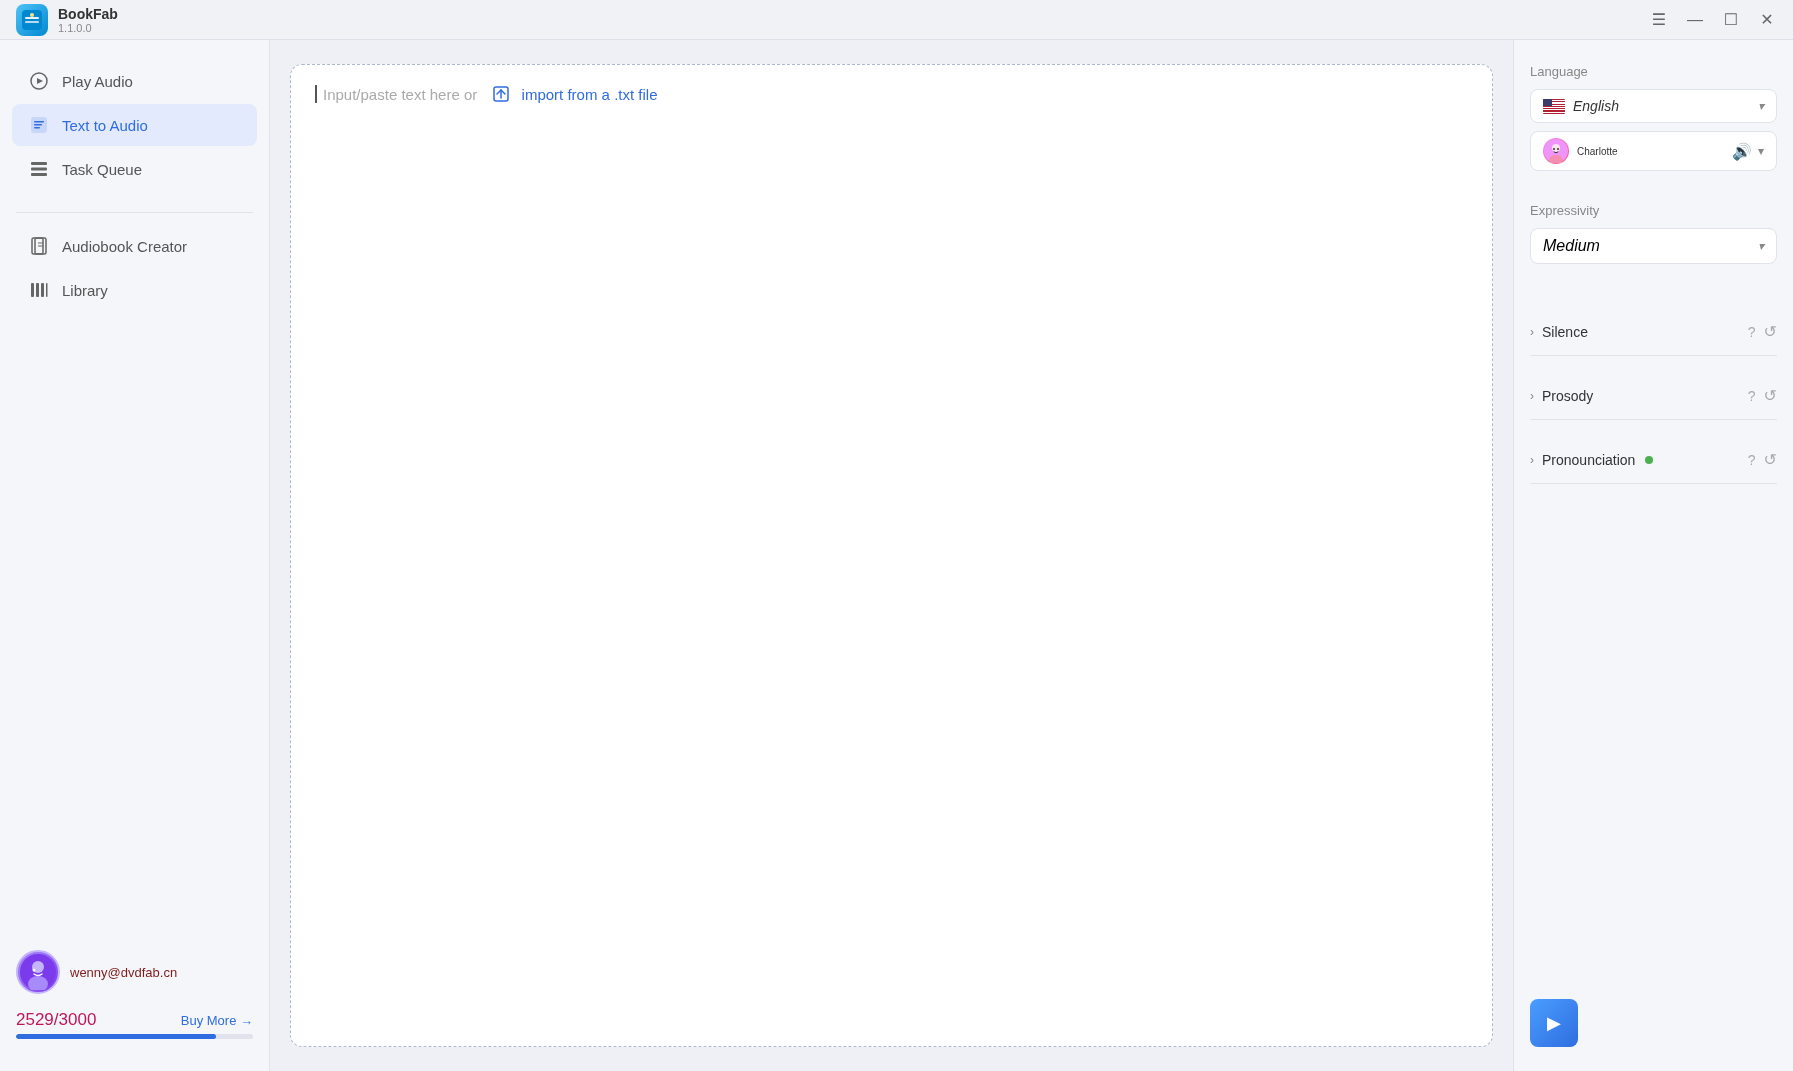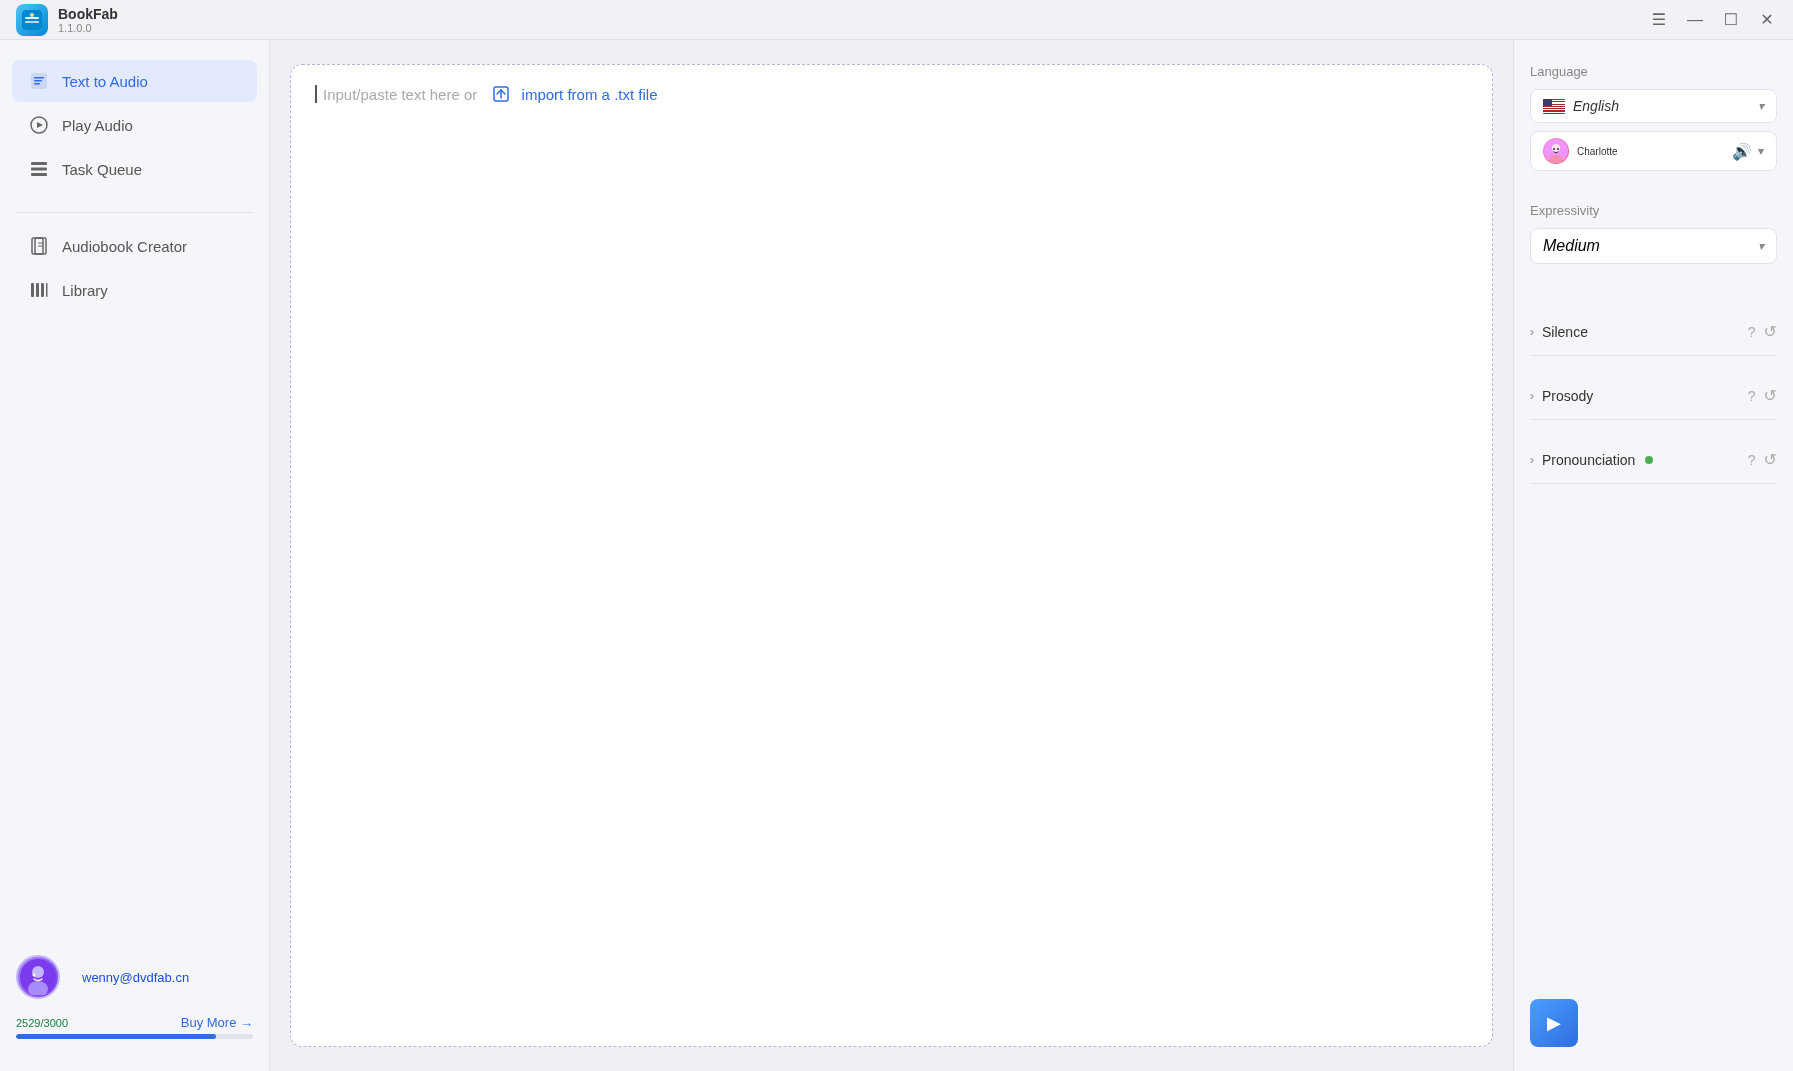--- a/index.html
+++ b/index.html
@@ -127,31 +127,31 @@
       height: 44px;
       border-radius: 50%;
       background: linear-gradient(135deg, #a78bfa, #7c3aed);
       display: flex;
       align-items: center;
       justify-content: center;
       font-size: 20px;
       overflow: hidden;
       border: 2px solid #c4b5fd;
     }
-    .user-email { font-size: 13px; color: #1d4ed8; margin-left: 12px; }
+    .user-email { font-size: 13px; color: #7f1d1d; }
     .credits-bar-container {
       margin-top: 8px;
     }
     .credits-info {
       display: flex;
       justify-content: space-between;
       align-items: center;
       margin-bottom: 4px;
     }
-    .credits-count { font-size: 11px; color: #15803d; }
+    .credits-count { font-size: 17px; color: #be185d; }
     .buy-more-link { font-size: 13px; color: #2f6de0; text-decoration: none; cursor: pointer; }
     .credits-bar {
       height: 5px;
       background: #e0e3eb;
       border-radius: 3px;
       overflow: hidden;
     }
     .credits-bar-fill {
       height: 100%;
       background: #2f6de0;
@@ -440,39 +440,39 @@
     <button class="titlebar-btn">—</button>
     <button class="titlebar-btn">☐</button>
     <button class="titlebar-btn">✕</button>
   </div>
 </div>
 
 <div class="app-body">
 
   <div class="sidebar">
     <div class="nav-section">
+      <div class="nav-item">
+        <span class="nav-icon">
+          <svg width="20" height="20" viewBox="0 0 20 20" fill="none">
+            <circle cx="10" cy="10" r="8" stroke="#666" stroke-width="1.5" fill="none"></circle>
+            <polygon points="8,7 14,10 8,13" fill="#666"></polygon>
+          </svg>
+        </span>
+        <span>Play Audio</span>
+      </div>
       <div class="nav-item active">
         <span class="nav-icon">
           <svg width="20" height="20" viewBox="0 0 20 20" fill="none">
             <rect x="2" y="2" width="16" height="16" rx="3" fill="#2f6de0" opacity="0.15"></rect>
             <rect x="5" y="6" width="10" height="1.5" rx="0.75" fill="#2f6de0"></rect>
             <rect x="5" y="9" width="8" height="1.5" rx="0.75" fill="#2f6de0"></rect>
             <rect x="5" y="12" width="6" height="1.5" rx="0.75" fill="#2f6de0"></rect>
           </svg>
         </span>
         <span>Text to Audio</span>
-      </div>
-      <div class="nav-item">
-        <span class="nav-icon">
-          <svg width="20" height="20" viewBox="0 0 20 20" fill="none">
-            <circle cx="10" cy="10" r="8" stroke="#666" stroke-width="1.5" fill="none"></circle>
-            <polygon points="8,7 14,10 8,13" fill="#666"></polygon>
-          </svg>
-        </span>
-        <span>Play Audio</span>
       </div>
       <div class="nav-item">
         <span class="nav-icon">
           <svg width="20" height="20" viewBox="0 0 20 20" fill="none">
             <rect x="2" y="3" width="16" height="3" rx="1" fill="#666"></rect>
             <rect x="2" y="8.5" width="16" height="3" rx="1" fill="#666"></rect>
             <rect x="2" y="14" width="16" height="3" rx="1" fill="#666"></rect>
           </svg>
         </span>
         <span>Task Queue</span>

